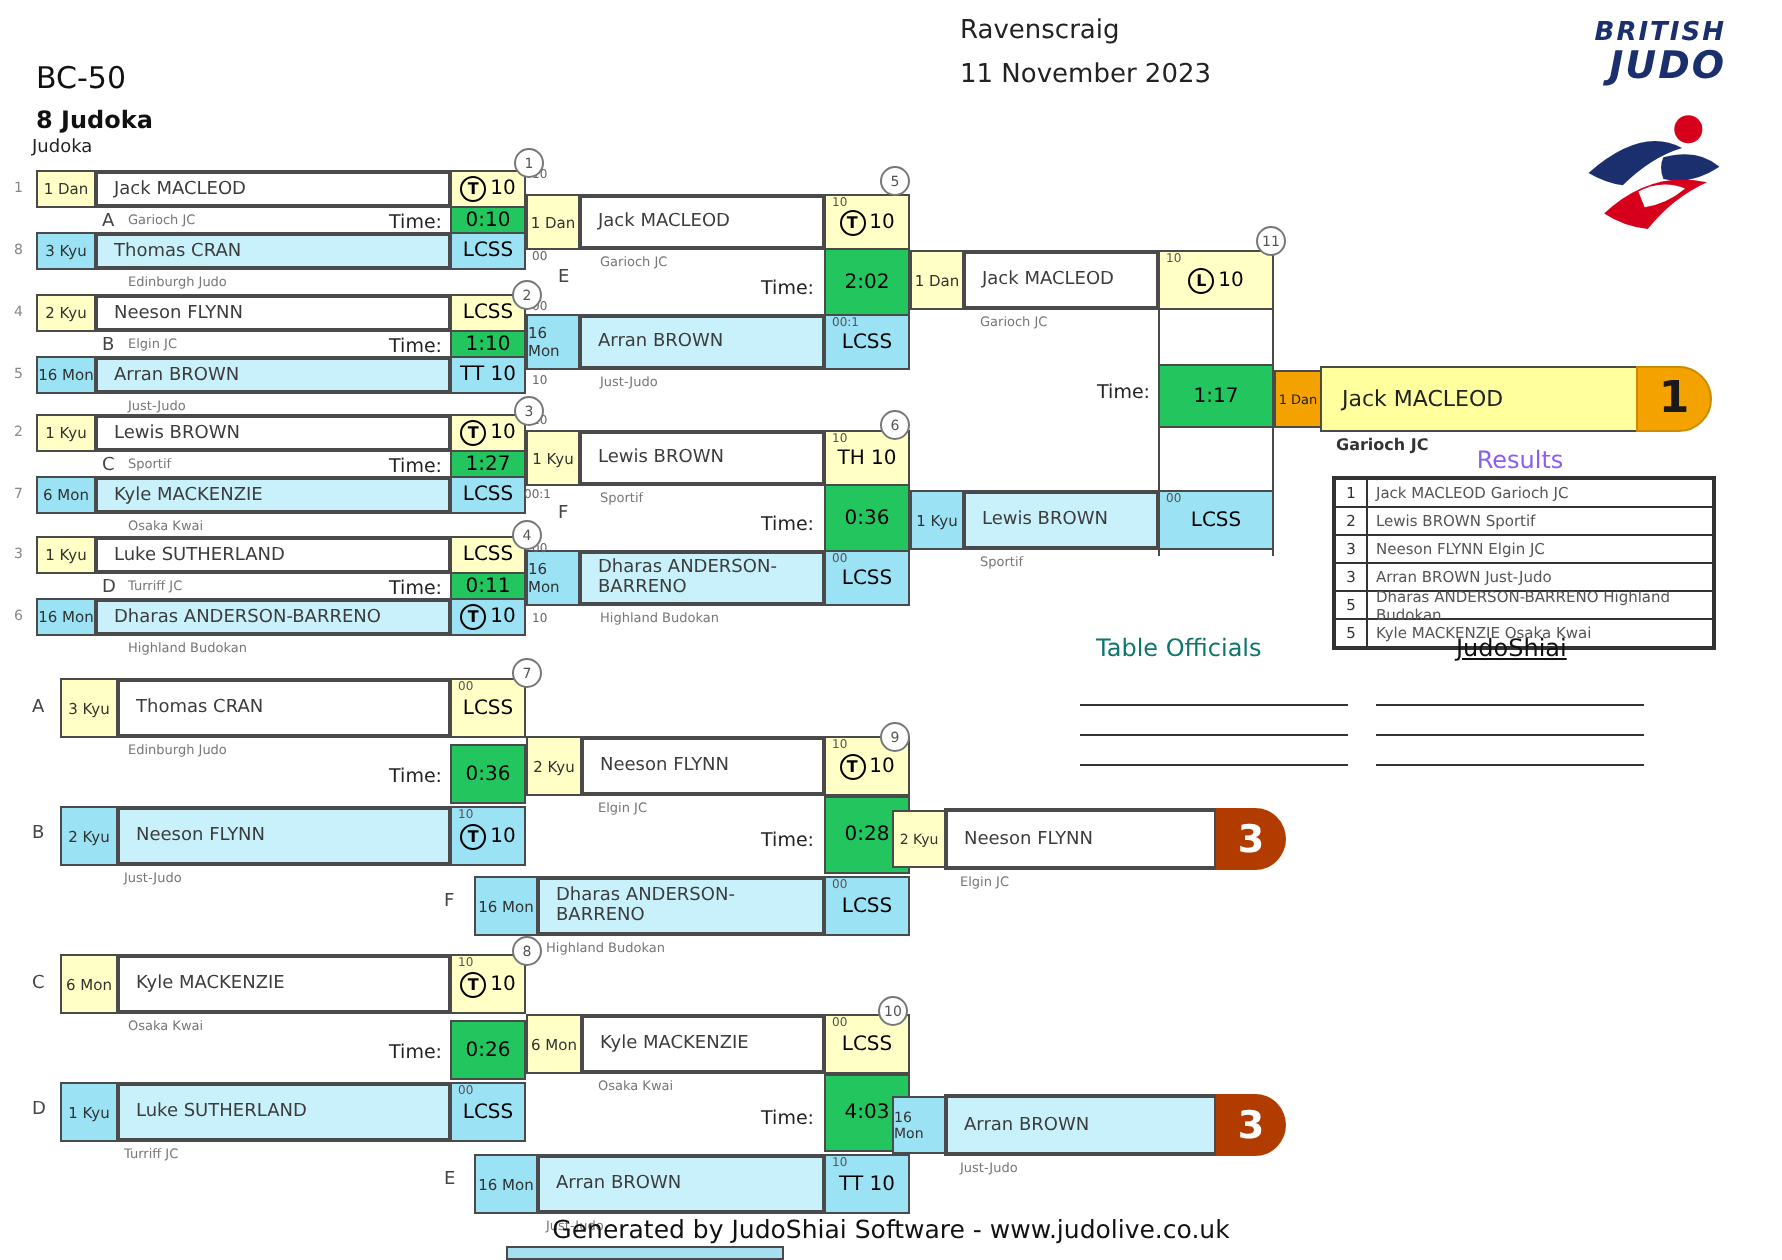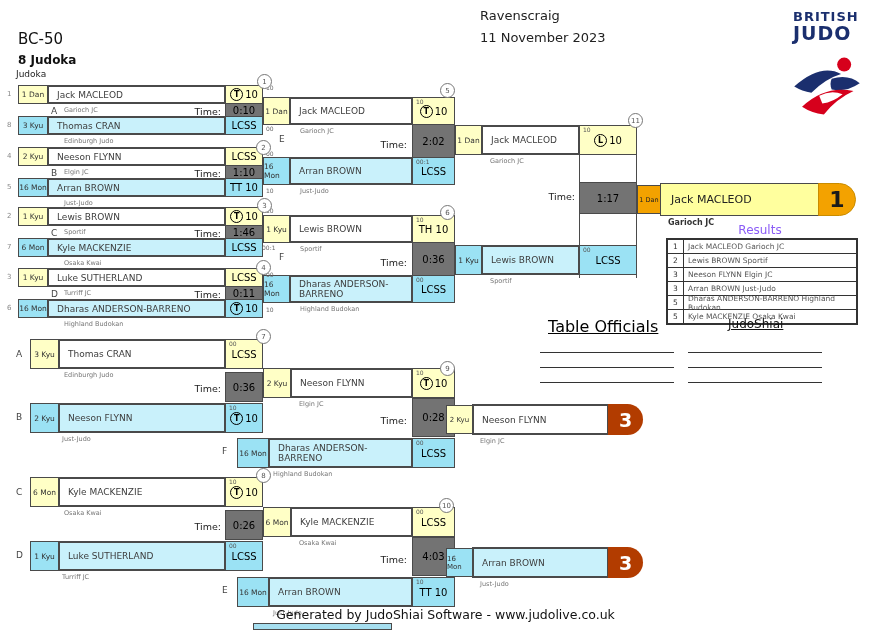--- a/index.html
+++ b/index.html
@@ -5,33 +5,33 @@
   html,body{margin:0;padding:0;background:#fff;}
   .page{position:relative;width:891px;height:630px;background:#fff;overflow:hidden;
         font-family:"DejaVu Sans",sans-serif;color:#222;}
   
   .t-title{position:absolute;left:18px;top:8px;font-size:15px;color:#111;white-space:nowrap;}
   .t-cat{position:absolute;left:18px;top:30px;font-size:15px;color:#111;}
   .t-judoka{position:absolute;left:18px;top:53px;font-size:12px;font-weight:bold;color:#111;}
   .t-grade{position:absolute;left:16px;top:69px;font-size:9px;color:#222;}
   .t-venue{position:absolute;left:480px;top:8px;font-size:13px;}
   .t-date{position:absolute;left:480px;top:30px;font-size:13px;}
-  .logo-text{position:absolute;left:793px;top:10px;width:70px;text-align:left;color:#1b2f6e;font-weight:bold;line-height:1.05;}
+  .logo-text{position:absolute;left:793px;top:10px;width:70px;text-align:right;color:#1b2f6e;font-weight:bold;line-height:1.05;font-style:italic;}
   .logo-text .l1{font-size:13px;letter-spacing:1px;}
   .logo-text .l2{font-size:19px;letter-spacing:1px;}
   .logo-fig{position:absolute;left:788px;top:48px;}
   
   .cell{position:absolute;box-sizing:border-box;border:1px solid #4a4a4a;display:flex;align-items:center;background:#fff;}
   .grade{justify-content:center;font-size:7.5px;color:#333;background:#ffffc6;}
   .grade.blu{background:#9be2f4;}
   .name{font-size:9px;color:#3c3c3c;padding-left:8px;border:2px solid #4a4a4a;background:#fff;}
   .name.blu{background:#c9f1fb;}
   .score{justify-content:center;font-size:10px;color:#000;background:#ffffc6;}
   .score.blu{background:#9be2f4;}
-  .tc{justify-content:center;font-size:10px;color:#000;background:#737373;}
+  .tc{justify-content:center;font-size:10px;color:#000;background:#22c55e;}
   .corner{position:absolute;left:3px;top:1px;font-size:6px;color:#555;line-height:6px;}
   .sym{display:inline-flex;width:11px;height:11px;border:1px solid #000;border-radius:50%;
        align-items:center;justify-content:center;font-size:8px;font-weight:bold;margin-right:2px;flex:none;}
   .pts{white-space:nowrap;}
   .tl{position:absolute;font-size:9.5px;color:#222;text-align:right;}
   .club{position:absolute;font-size:6.5px;color:#777;white-space:nowrap;}
   .letter{position:absolute;font-size:9px;color:#444;}
   .seed{position:absolute;font-size:7px;color:#888;}
   .circle{position:absolute;width:13px;height:13px;border:1px solid #777;border-radius:50%;background:#fff;
           font-size:7px;color:#555;display:flex;align-items:center;justify-content:center;z-index:6;}
@@ -89,21 +89,21 @@
               font-size:22px;font-weight:bold;color:#1a1a1a;box-sizing:border-box;}
   .winner .wc{left:31px;top:35px;font-size:8px;color:#333;font-weight:bold;}
   
   .results-title{position:absolute;left:700px;top:223px;width:120px;text-align:center;font-size:12px;color:#8b5cf6;}
   .results{position:absolute;left:666px;top:238px;width:192px;border:2px solid #333;background:#fff;box-sizing:border-box;}
   .rrow{display:flex;height:13px;border-bottom:1px solid #333;align-items:stretch;font-size:7.5px;}
   .rrow:last-child{border-bottom:none;}
   .rplace{width:15px;border-right:1px solid #333;display:flex;align-items:center;justify-content:center;color:#333;flex:none;}
   .rtext{display:flex;align-items:center;padding-left:4px;color:#555;}
   
-  .off-l{position:absolute;left:548px;top:317px;font-size:16px;color:#000000;text-decoration:underline;}
+  .off-l{position:absolute;left:548px;top:317px;font-size:12px;color:#0f766e;}
   .off-r{position:absolute;left:728px;top:317px;font-size:12px;color:#111;text-decoration:underline;}
   .sig{position:absolute;width:134px;border-top:1px solid #333;height:0;}
   
   .m-rp{position:absolute;left:28px;width:235px;height:100px;}
   .m7{top:339px}.m8{top:477px}
   .m-rp .gT{left:2px;top:0;width:29px;height:30px;}
   .m-rp .nT{left:30px;top:0;width:168px;height:30px;}
   .m-rp .sT{left:197px;top:0;width:38px;height:30px;}
   .m-rp .ct{left:36px;top:32px;}
   .m-rp .ltT{left:-12px;top:10px;}
@@ -217,21 +217,21 @@
     <div class="seed sb">7</div>
     <div class="cell grade gT">1 Kyu</div>
     <div class="cell name nT">Lewis BROWN</div>
     <div class="cell score sT">
         <span class="sym">T</span>
         <span class="pts">10</span>
       </div>
     <div class="letter lt">C</div>
     <div class="club ct">Sportif</div>
     <div class="tl">Time:</div>
-    <div class="cell tc">1:46</div>
+    <div class="cell tc">1:27</div>
     <div class="cell grade blu gB">6 Mon</div>
     <div class="cell name blu nB">Kyle MACKENZIE</div>
     <div class="cell score blu sB">
         <span class="pts">LCSS</span>
       </div>
     <div class="club cb">Osaka Kwai</div>
   </div>
 
   <div class="m-r1 mD">
     <div class="seed st">3</div>

